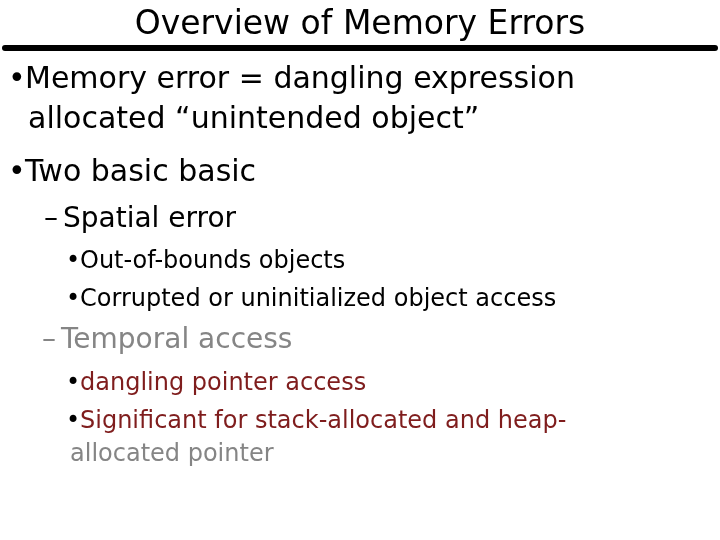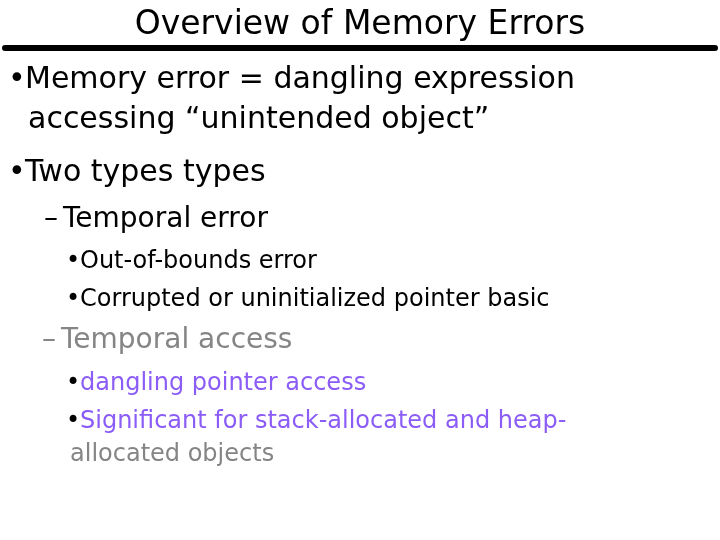--- a/index.html
+++ b/index.html
@@ -40,66 +40,66 @@
     white-space: nowrap;
   }
   .row .marker { display: inline-block; flex: 0 0 auto; }
   .l1 { font-size: 30px; left: 8px; }
   .l1 .marker { width: 17px; }
   .l2 { font-size: 28px; left: 44px; }
   .l2 .marker { width: 19px; }
   .l3 { font-size: 24px; left: 66px; }
   .l3 .marker { width: 14px; }
   .plain { display: block; }
-  .muted-text .text { color: #8b5cf6; }
+  .muted-text .text { color: #7f1d1d; }
   .muted-all { color: #858585; }
 </style>
 </head>
 <body>
 
 <div class="slide">
 
   <div class="title">Overview of Memory Errors</div>
   <div class="title-rule"></div>
 
   <div class="row l1" style="top:61px">
     <span class="marker">•</span>
     <span class="text">Memory error = dangling expression</span>
   </div>
-  <div class="row l1 plain" style="top:101px; left:28px">accessing “unintended object”</div>
+  <div class="row l1 plain" style="top:101px; left:28px">allocated “unintended object”</div>
 
   <div class="row l1" style="top:154px">
     <span class="marker">•</span>
-    <span class="text">Two types types</span>
+    <span class="text">Two basic basic</span>
   </div>
 
   <div class="row l2" style="top:202px">
     <span class="marker">–</span>
-    <span class="text">Temporal error</span>
+    <span class="text">Spatial error</span>
   </div>
 
   <div class="row l3" style="top:247px">
     <span class="marker">•</span>
-    <span class="text">Out-of-bounds error</span>
+    <span class="text">Out-of-bounds objects</span>
   </div>
 
   <div class="row l3" style="top:285px">
     <span class="marker">•</span>
-    <span class="text">Corrupted or uninitialized pointer basic</span>
+    <span class="text">Corrupted or uninitialized object access</span>
   </div>
 
   <div class="row l2 muted-all" style="top:323px; left:42px">
     <span class="marker">–</span>
     <span class="text">Temporal access</span>
   </div>
 
   <div class="row l3 muted-text" style="top:369px">
     <span class="marker">•</span>
     <span class="text">dangling pointer access</span>
   </div>
 
   <div class="row l3 muted-text" style="top:407px">
     <span class="marker">•</span>
     <span class="text">Significant for stack-allocated and heap-</span>
   </div>
-  <div class="row l3 plain muted-all" style="top:440px; left:70px">allocated objects</div>
+  <div class="row l3 plain muted-all" style="top:440px; left:70px">allocated pointer</div>
 
 </div>
 
 </body></html>

